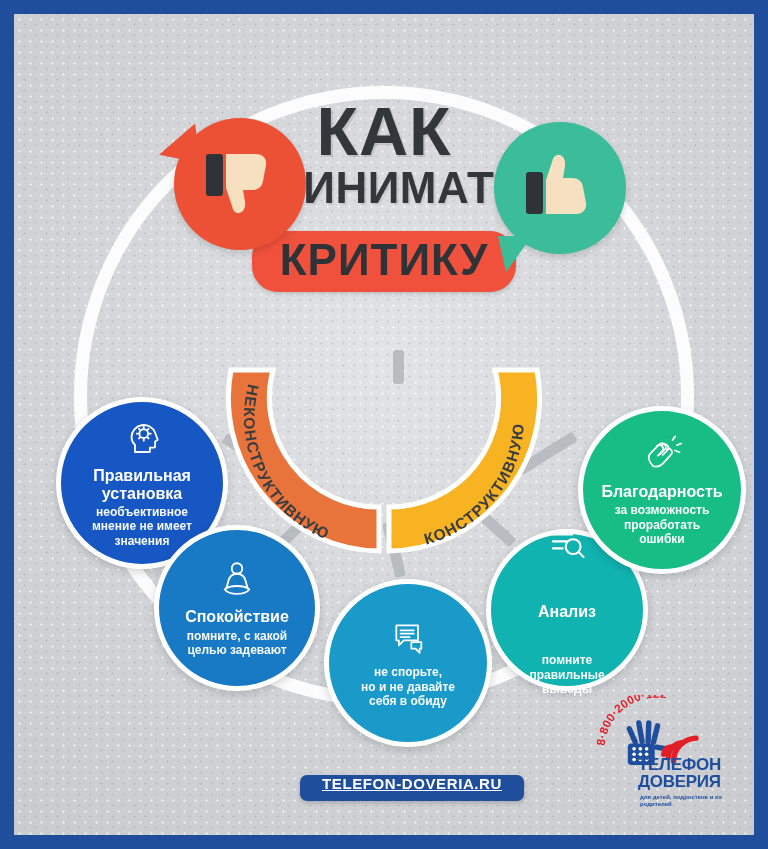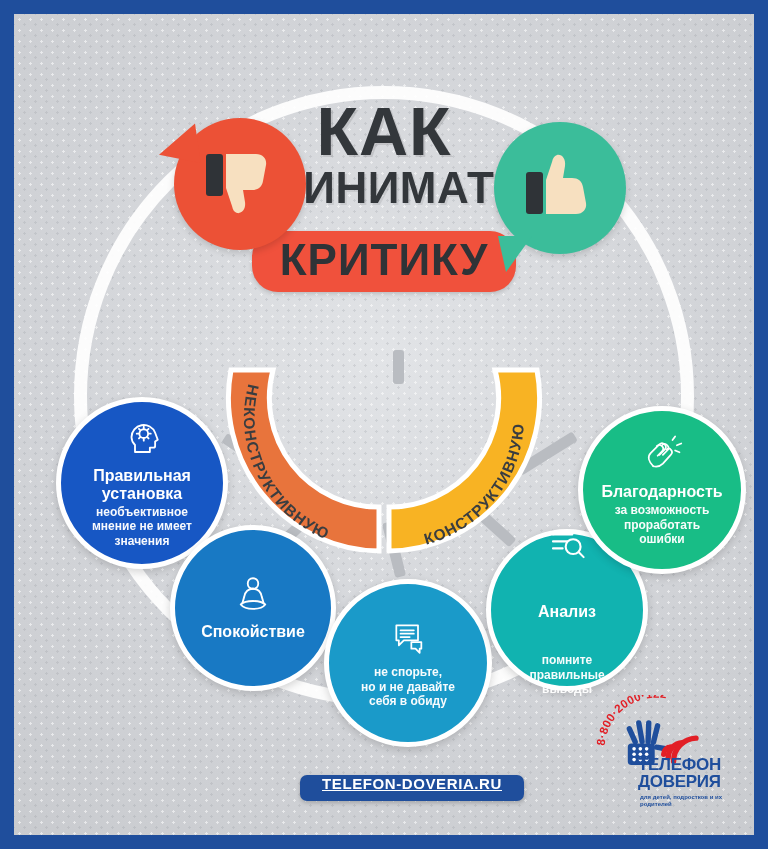--- a/index.html
+++ b/index.html
@@ -159,21 +159,21 @@
     margin-bottom: 3px;
   }
   .node .node-desc {
     font-size: 12px;
     font-weight: bold;
     line-height: 1.22;
     opacity: .97;
   }
 
   .n-ustanovka  { left: 42px;  top: 383px; width: 172px; height: 172px; background: #1757c4; }
-  .n-spokoy     { left: 156px; top: 511px; width: 166px; height: 166px; background: #1879c4; }
+  .n-spokoy     { left: 140px; top: 511px; width: 166px; height: 166px; background: #1879c4; }
   .n-gramotny   { left: 310px; top: 565px; width: 168px; height: 168px; background: #1a9ac9; }
   .n-analiz     { left: 472px; top: 515px; width: 162px; height: 162px; background: #11b3b0; gap: 30px; }
   .n-blagodar   { left: 564px; top: 392px; width: 168px; height: 168px; background: #18bd86; }
 
   
   .connector {
     position: absolute;
     background: #b9bcc1;
     z-index: 2;
     border-radius: 3px;
@@ -309,20 +309,24 @@
       <span class="node-icon">
         <svg width="42" height="42" viewBox="0 0 48 48" fill="none" stroke="#ffffff" stroke-width="2.1" stroke-linecap="round" stroke-linejoin="round">
           <path d="M24 6 c-4 0 -6 3 -6 6 c0 3 2 6 6 6 c4 0 6 -3 6 -6 c0 -3 -2 -6 -6 -6 z"></path>
           <path d="M24 18 c-6 0 -9 4 -10 9 l-2 7"></path>
           <path d="M24 18 c6 0 9 4 10 9 l2 7"></path>
           <path d="M10 36 c3 4 9 5 14 5 c5 0 11 -1 14 -5 c-3 -3 -8 -4 -14 -4 c-6 0 -11 1 -14 4 z"></path>
         </svg>
       </span>
       <div class="node-title">
         <span>Спокойствие</span>
+      </div>
+      <div class="node-desc">
+        <span>помните, с какой</span><br>
+        <span>целью задевают</span>
       </div>
     </div>
 
     <div class="node n-gramotny">
       <span class="node-icon">
         <svg width="40" height="40" viewBox="0 0 48 48" fill="none" stroke="#ffffff" stroke-width="2.1" stroke-linecap="round" stroke-linejoin="round">
           <path d="M10 10 h26 v18 h-17 l-6 6 v-6 h-3 z"></path>
           <path d="M15 16 h16 M15 20 h16 M15 24 h11"></path>
           <path d="M28 30 h12 v8 h-2 v5 l-5 -5 h-5 z"></path>
         </svg>

